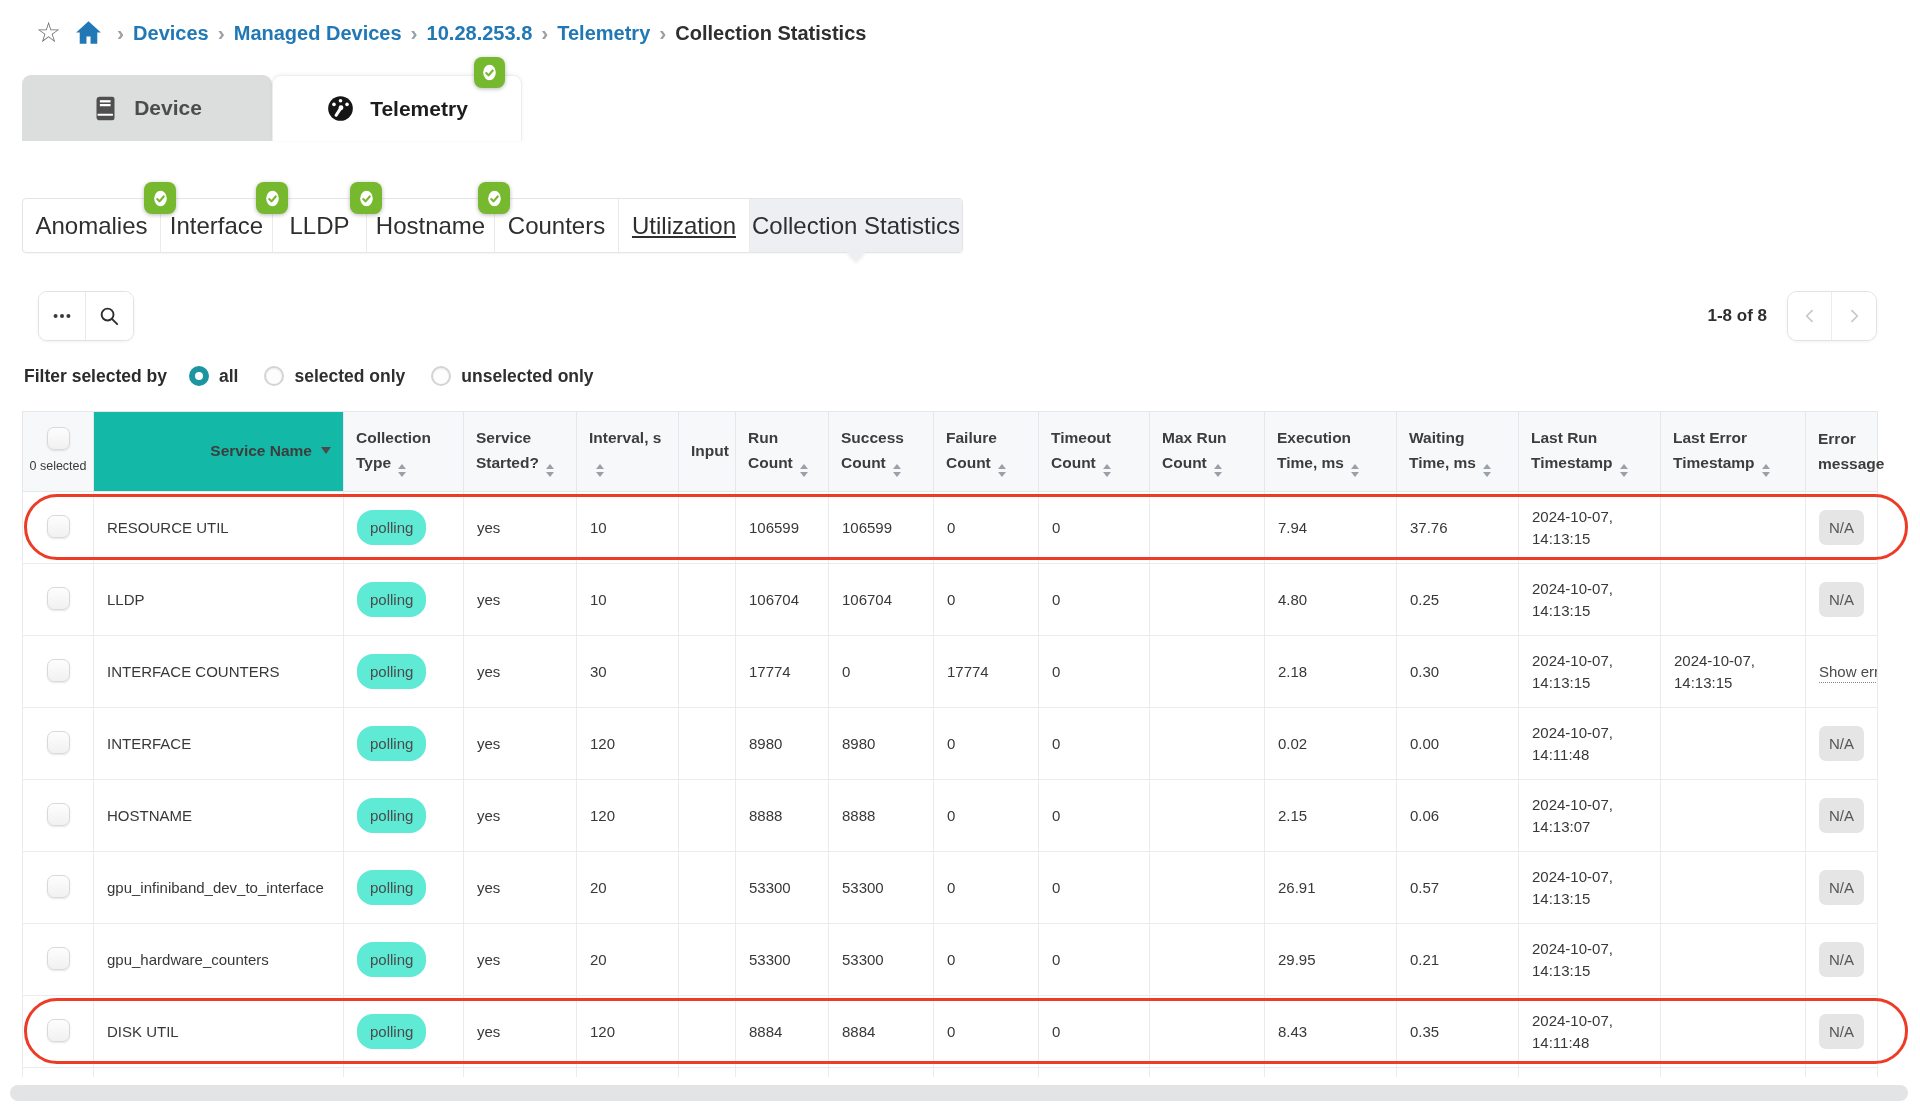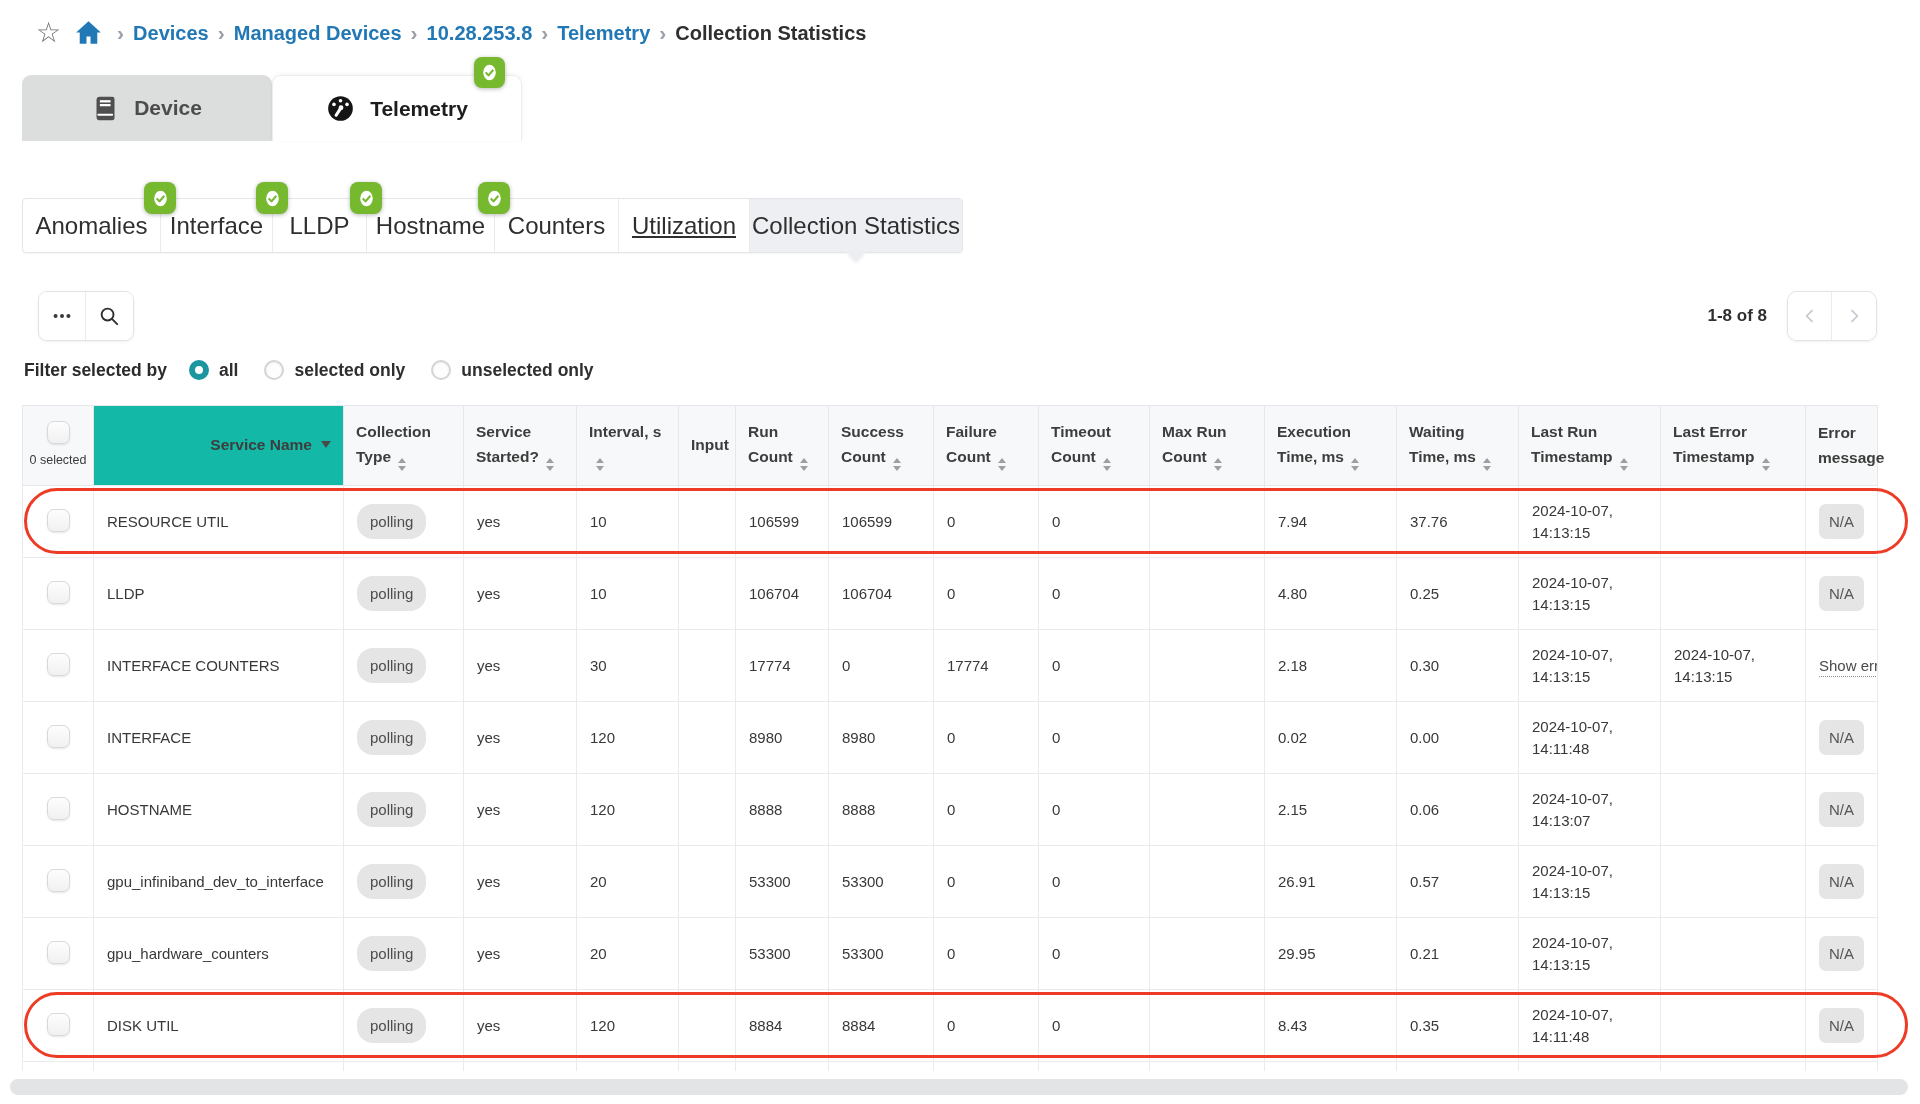--- a/index.html
+++ b/index.html
@@ -53,21 +53,21 @@
     background:#fff; border:none; cursor:pointer; padding:0; }
   .tbtn.more { border-right:1px solid #ebebeb; }
   .pagination { display:flex; align-items:center; gap:20px; }
   .pg-label { font-size:17px; font-weight:700; color:#2f2f2f; }
   .pg-btns { display:flex; border:1px solid #e0e4e9; border-radius:10px; box-shadow:0 1px 3px rgba(0,0,0,0.06);
     overflow:hidden; height:50px; background:#fff; }
   .pg-btn { width:44px; border:none; background:#fff; display:flex; align-items:center; justify-content:center; cursor:default; padding:0; }
   .pg-btn.prev { border-right:1px solid #eaecee; }
 
   
-  .filter-row { display:flex; align-items:center; margin:14px 0 0 24px; height:30px; }
+  .filter-row { display:flex; align-items:center; margin:20px 0 0 24px; height:30px; }
   .filter-label { font-size:17.5px; font-weight:700; color:#2b2b2b; margin-right:22px; }
   .radio-opt { display:flex; align-items:center; gap:10px; cursor:pointer; margin-right:26px; }
   .radio { width:20px; height:20px; border-radius:50%; flex:0 0 auto; }
   .radio.on { border:6px solid #1b95a0; background:#fff; }
   .radio.off { border:2px solid #d4d4d4; background:#fdfdfd; box-shadow:inset 0 1px 2px rgba(0,0,0,0.07); }
   .radio-label { font-size:17.5px; font-weight:700; color:#2f2f2f; }
 
   
   .table-wrap { position:relative; margin:20px 0 0 22px; width:1855px; }
   table { border-collapse:collapse; table-layout:fixed; width:1855px; }
@@ -84,21 +84,21 @@
   .checkbox { display:inline-block; width:23px; height:23px; border-radius:7px; border:1px solid #d9d9d9;
     background:linear-gradient(#fdfdfd,#f1f1f1); box-shadow:0 1px 2px rgba(0,0,0,0.10); cursor:pointer; }
   .sel-count { font-size:12.5px; font-weight:400; color:#3a3a3a; white-space:nowrap; }
 
   .sort-icons { display:inline-flex; flex-direction:column; gap:3px; margin-left:7px; vertical-align:-1px; }
   .tri-up { width:0; height:0; border-left:4.5px solid transparent; border-right:4.5px solid transparent; border-bottom:5.5px solid #9aa0a6; }
   .tri-down { width:0; height:0; border-left:4.5px solid transparent; border-right:4.5px solid transparent; border-top:5.5px solid #9aa0a6; }
   .sort-desc-icon { display:inline-block; margin-left:9px; width:0; height:0; vertical-align:2px;
     border-left:5.5px solid transparent; border-right:5.5px solid transparent; border-top:7px solid #4a4a4a; }
 
-  .pill { display:inline-block; background:#e5e5e5; border-radius:16px; padding:9px 13px; color:#4c4c4c; font-size:15px; }
+  .pill { display:inline-block; background:#5eead4; border-radius:16px; padding:9px 13px; color:#4c4c4c; font-size:15px; }
   .na-pill { display:inline-block; background:#e5e5e5; border-radius:7px; padding:9px 10px; color:#565656; font-size:15px; }
   .error-link { color:#4a4a4a; border-bottom:1px dotted #8a8a8a; cursor:pointer; padding-bottom:2px; font-size:15px; }
   .ts-line { line-height:22px; }
 
   .row-ring { position:absolute; left:2px; width:1884px; height:66px; border:3px solid #ee3b25;
     border-radius:35px; pointer-events:none; }
 
   .hscrollbar { margin:8px 0 0 10px; width:1898px; height:16px; background:#e3e4e6; border-radius:8px; cursor:pointer; }
 </style>
 </head>

